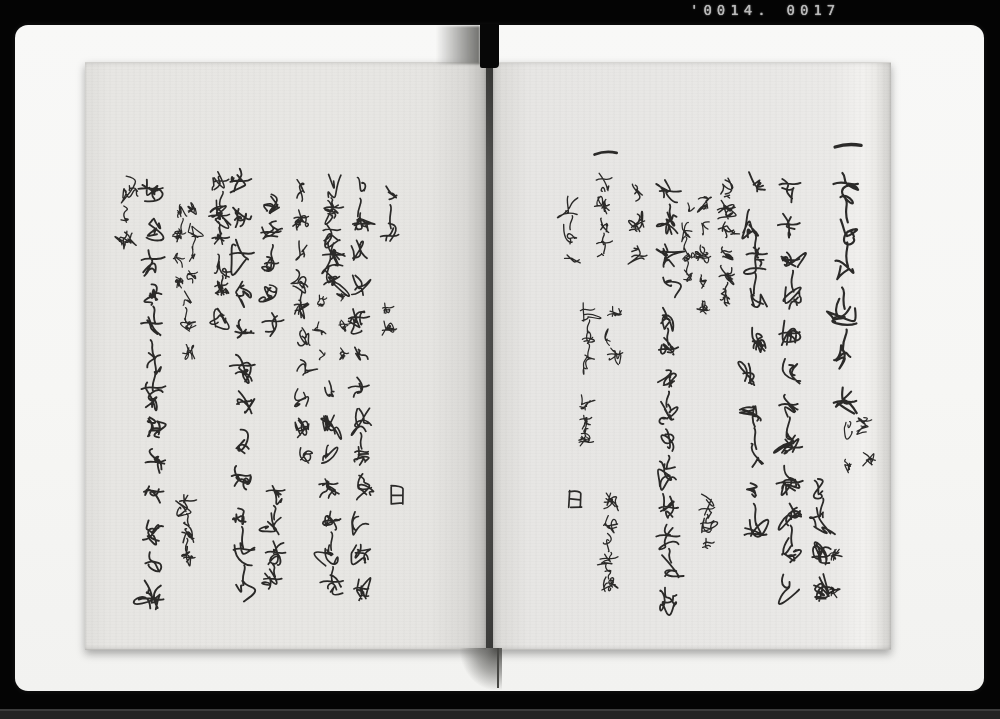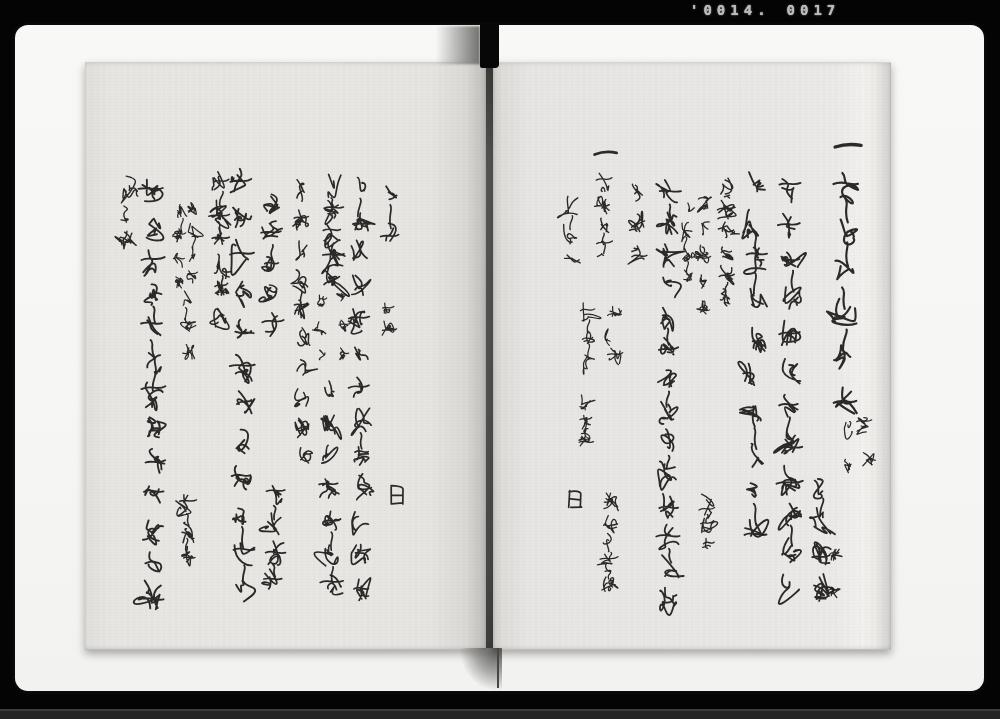--- a/index.html
+++ b/index.html
@@ -1,20 +1,19 @@
 <!DOCTYPE html>
 <html><head>
 <meta charset="utf-8">
 <style>
   html,body{margin:0;padding:0;background:#000;}
   .stage{
     position:relative;width:1000px;height:719px;overflow:hidden;
     background:#040404;
     font-family:"DejaVu Sans",sans-serif;
-    font-weight:bold;
   }
   .film-bottom-strip{
     position:absolute;left:0;bottom:0;width:1000px;height:8px;
     background:#242424;border-top:2px solid #3c3c3c;
   }
   .frame-counter{
     position:absolute;left:690px;top:2px;height:18px;
     font-family:"DejaVu Sans Mono",monospace;font-size:14px;
     color:#b9b9b9;letter-spacing:5px;white-space:nowrap;
     text-shadow:0 0 1px #e8e8e8, 0 0 3px rgba(255,255,255,.25);

